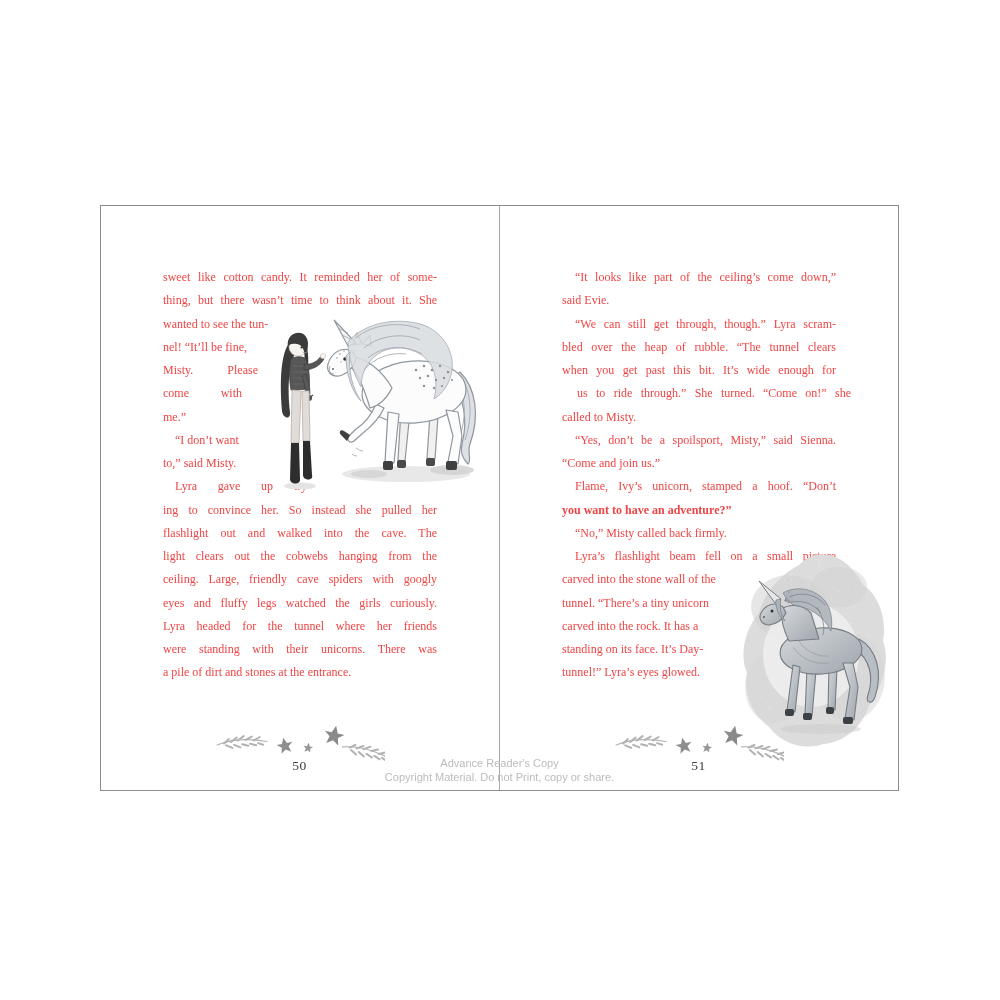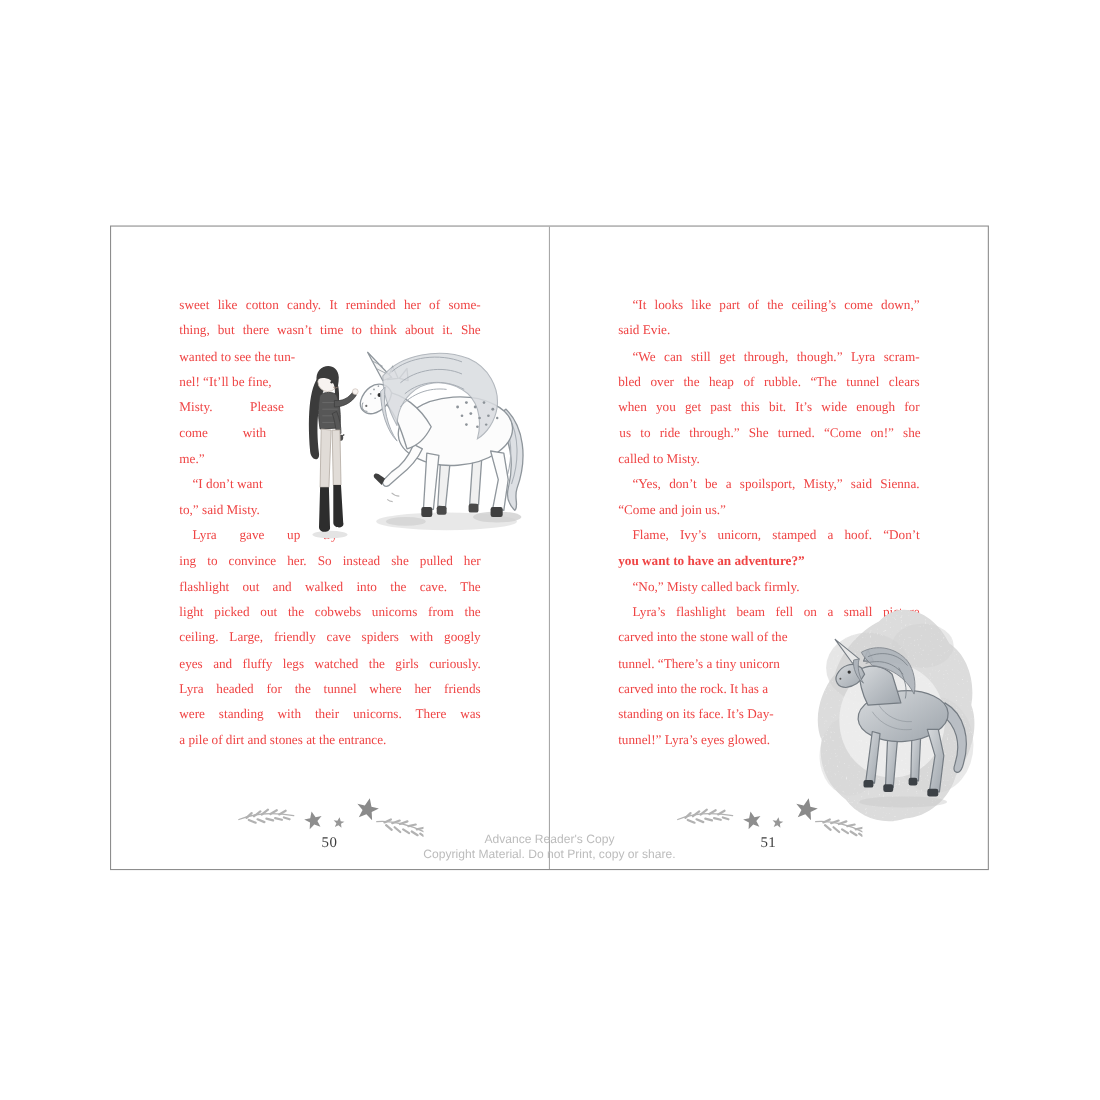--- a/index.html
+++ b/index.html
@@ -63,21 +63,21 @@
         <div class="line" style="margin-left: 0px; width: 274px;">wanted to see the tun-</div>
         <div class="line" style="margin-left: 0px; width: 274px;">nel! “It’ll be fine,</div>
         <div class="line just" style="margin-left: 0px; width: 95px;">Misty. Please</div>
         <div class="line just" style="margin-left: 0px; width: 79px;">come with</div>
         <div class="line" style="margin-left: 0px; width: 274px;">me.”</div>
         <div class="line" style="margin-left: 12px; width: 262px;">“I don’t want</div>
         <div class="line" style="margin-left: 0px; width: 274px;">to,” said Misty.</div>
         <div class="line just" style="margin-left: 12px; width: 136px;">Lyra gave up try-</div>
         <div class="line just" style="margin-left: 0px; width: 274px;">ing to convince her. So instead she pulled her</div>
         <div class="line just" style="margin-left: 0px; width: 274px;">flashlight out and walked into the cave. The</div>
-        <div class="line just" style="margin-left: 0px; width: 274px;">light picked out the cobwebs unicorns from the</div>
+        <div class="line just" style="margin-left: 0px; width: 274px;">light clears out the cobwebs hanging from the</div>
         <div class="line just" style="margin-left: 0px; width: 274px;">ceiling. Large, friendly cave spiders with googly</div>
         <div class="line just" style="margin-left: 0px; width: 274px;">eyes and fluffy legs watched the girls curiously.</div>
         <div class="line just" style="margin-left: 0px; width: 274px;">Lyra headed for the tunnel where her friends</div>
         <div class="line just" style="margin-left: 0px; width: 274px;">were standing with their unicorns. There was</div>
         <div class="line" style="margin-left: 0px; width: 274px;">a pile of dirt and stones at the entrance.</div>
       </div>
 
     <svg class="illus illus-left" viewBox="0 0 215 190">
       <ellipse cx="142" cy="160" rx="64" ry="8" fill="#e0e0e0" opacity="0.75"></ellipse>
       <ellipse cx="105" cy="160" rx="18" ry="4" fill="#d2d2d2" opacity="0.8"></ellipse>
@@ -166,21 +166,21 @@
     <div class="page-num">50</div>
   </div>
 
   <div class="page page-right">
     <div class="text-col" id="right-lines">
         <div class="line just" style="margin-left: 13px; width: 261px;">“It looks like part of the ceiling’s come down,”</div>
         <div class="line" style="margin-left: 0px; width: 274px;">said Evie.</div>
         <div class="line just" style="margin-left: 13px; width: 261px;">“We can still get through, though.” Lyra scram-</div>
         <div class="line just" style="margin-left: 0px; width: 274px;">bled over the heap of rubble. “The tunnel clears</div>
         <div class="line just" style="margin-left: 0px; width: 274px;">when you get past this bit. It’s wide enough for</div>
-        <div class="line just" style="margin-left: 1px; width: 274px;">us to ride through.” She turned. “Come on!” she</div>
+        <div class="line just" style="margin-left: 15px; width: 274px;">us to ride through.” She turned. “Come on!” she</div>
         <div class="line" style="margin-left: 0px; width: 274px;">called to Misty.</div>
         <div class="line just" style="margin-left: 13px; width: 261px;">“Yes, don’t be a spoilsport, Misty,” said Sienna.</div>
         <div class="line" style="margin-left: 0px; width: 274px;">“Come and join us.”</div>
         <div class="line just" style="margin-left: 13px; width: 261px;">Flame, Ivy’s unicorn, stamped a hoof. “Don’t</div>
         <div class="line" style="margin-left: 0px; width: 274px; font-weight: bold;">you want to have an adventure?”</div>
         <div class="line" style="margin-left: 13px; width: 261px;">“No,” Misty called back firmly.</div>
         <div class="line just" style="margin-left: 13px; width: 261px;">Lyra’s flashlight beam fell on a small picture</div>
         <div class="line" style="margin-left: 0px; width: 274px;">carved into the stone wall of the</div>
         <div class="line" style="margin-left: 0px; width: 274px;">tunnel. “There’s a tiny unicorn</div>
         <div class="line" style="margin-left: 0px; width: 274px;">carved into the rock. It has a</div>

